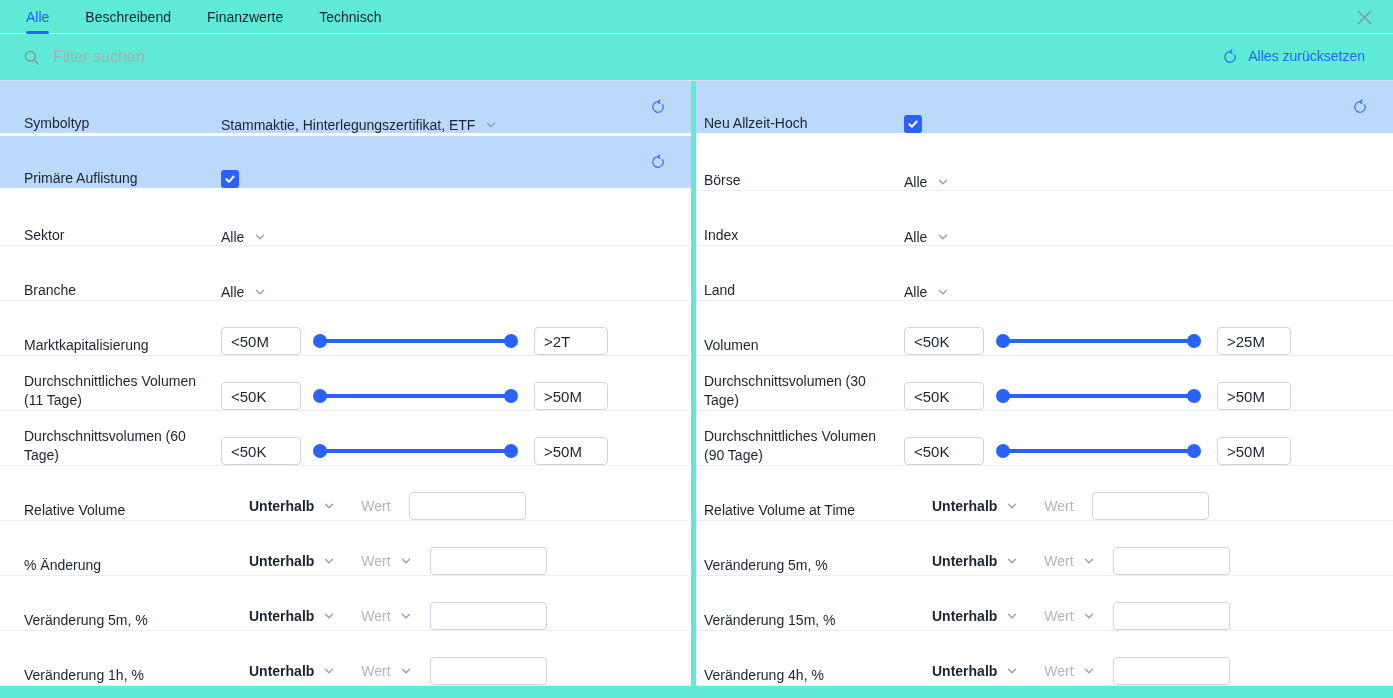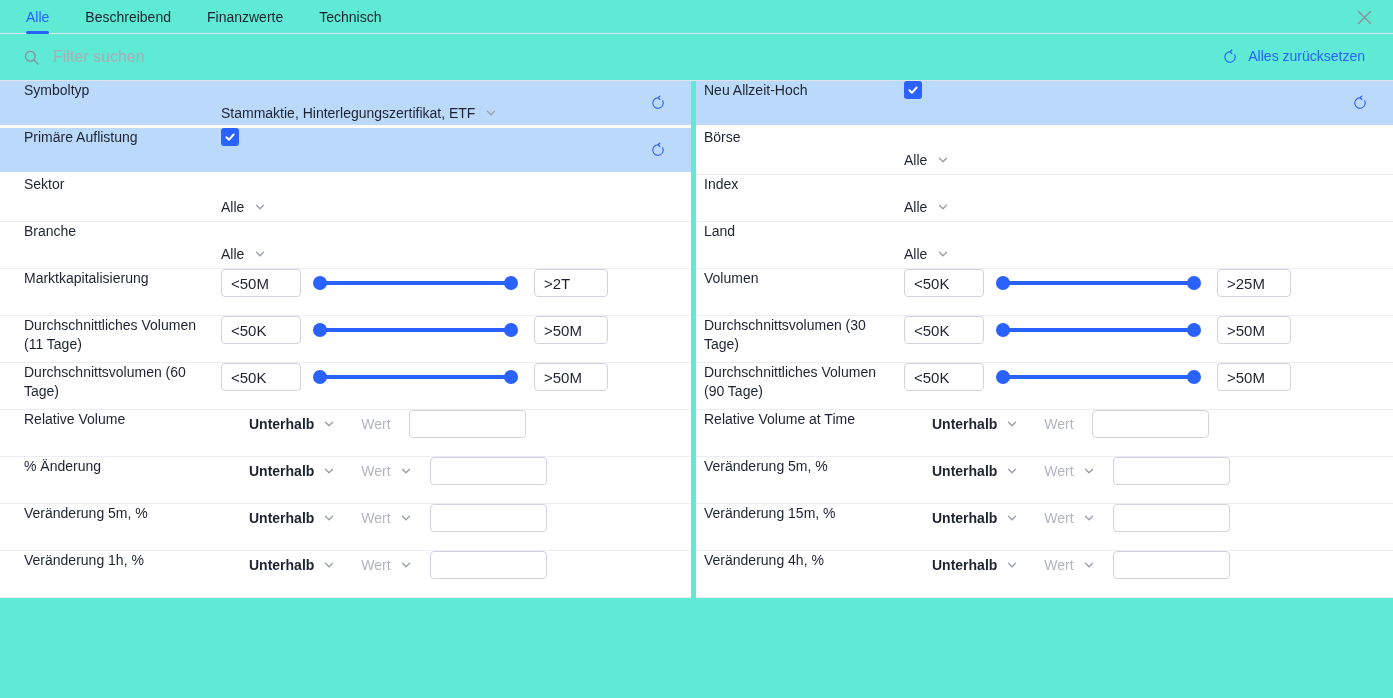--- a/index.html
+++ b/index.html
@@ -16,21 +16,21 @@
 
   
   .toolbar { display:flex; align-items:center; height:47px; border-bottom:1px solid #e0e3eb; padding:0 28px 0 22px; }
   .search-ic { flex:0 0 auto; display:flex; margin-right:12px; }
   .search-input { flex:1; border:none; outline:none; font-size:16px; color:#1d2330; font-family:inherit; background:transparent; }
   .search-input::placeholder { color:#a8adb8; }
   .resetall { display:flex; align-items:flex-start; gap:9px; color:#2962ff; font-size:14px; cursor:pointer; white-space:nowrap; }
 
   
   .grid { display:grid; grid-template-columns:691px 697px; column-gap:5px; }
-  .row { display:flex; align-items:flex-start; height:47px; border-bottom:1px solid #ebedf2; padding-left:24px; position:relative; background:#fff; }
+  .row { display:flex; align-items:flex-end; height:55px; border-bottom:1px solid #ebedf2; padding-left:24px; position:relative; background:#fff; }
   .col-r .row { padding-left:8px; }
   .row.hl { background:#bbd9fb; border-bottom:3px solid #fff; }
   .lbl { flex:0 0 197px; padding-right:12px; font-size:14px; color:#1d2330; line-height:1.35; }
   .col-r .lbl { flex:0 0 200px; }
   .val { display:flex; align-items:center; flex:1; padding-right:20px; }
 
   .dd { display:flex; align-items:center; gap:10px; cursor:pointer;margin-top:24px; }
   .dd-text { font-size:14px; color:#1d2330; white-space:nowrap; }
   .chev { display:flex; }
 

